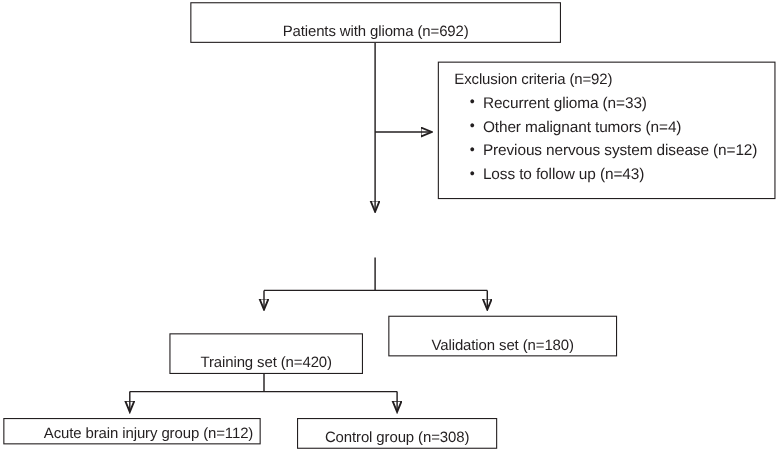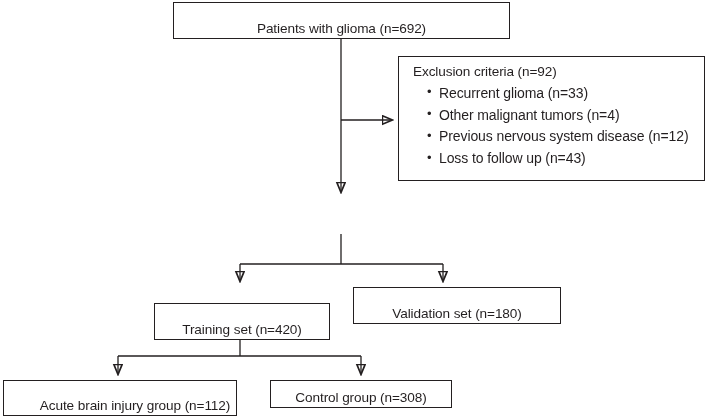--- a/index.html
+++ b/index.html
@@ -123,21 +123,21 @@
 
 
   <div class="node" style="left:154px; top:287px; width:176px; height:37px;margin-top:16px;">
     <span>Training set (n=420)</span>
   </div>
 
   <div class="node" style="left:353px; top:287px; width:208px; height:37px;">
     <span>Validation set (n=180)</span>
   </div>
 
-  <div class="node" style="left:3px; top:380px; width:234px; height:36px;padding-left:30px;">
+  <div class="node" style="left:3px; top:380px; width:234px; height:24px;padding-left:30px;">
     <span>Acute brain injury group (n=112)</span>
   </div>
 
   <div class="node" style="left:270px; top:380px; width:182px; height:28px;">
     <span>Control group (n=308)</span>
   </div>
 
 </div>
 
 </body></html>

